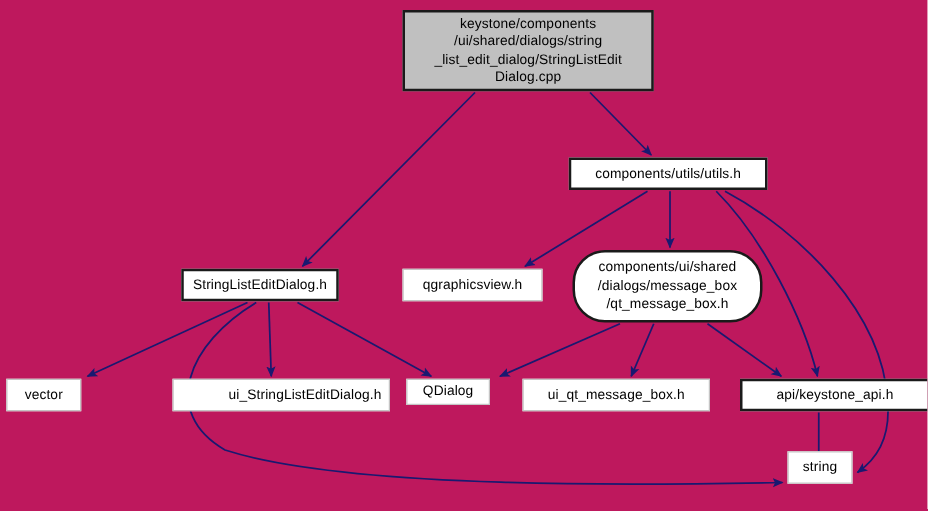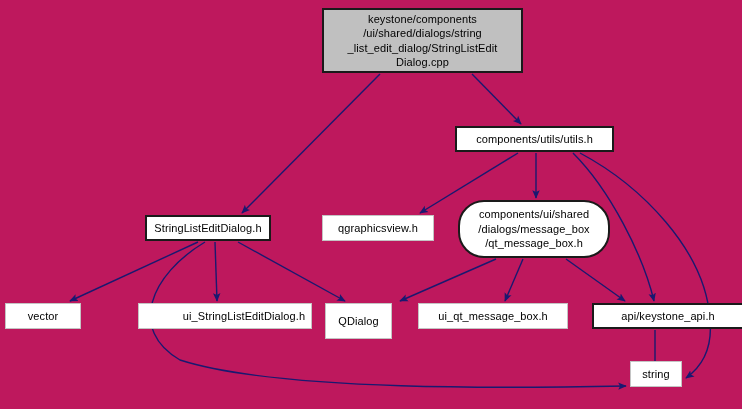--- a/index.html
+++ b/index.html
@@ -87,21 +87,21 @@
       <div class="node root" style="left: 322px; top: 8px; width: 201px; height: 65px;"><span class="node-label">keystone/components
 /ui/shared/dialogs/string
 _list_edit_dialog/StringListEdit
 Dialog.cpp</span></div>
       <div class="node thick" style="left: 455px; top: 126px; width: 159px; height: 26px;"><span class="node-label">components/utils/utils.h</span></div>
       <div class="node thick" style="left: 145px; top: 215px; width: 126px; height: 26px;"><span class="node-label">StringListEditDialog.h</span></div>
       <div class="node thin" style="left: 322px; top: 215px; width: 112px; height: 26px;"><span class="node-label">qgraphicsview.h</span></div>
       <div class="node thick" style="left: 458px; top: 200px; width: 152px; height: 58px; border-radius: 26px;"><span class="node-label">components/ui/shared
 /dialogs/message_box
 /qt_message_box.h</span></div>
-      <div class="node thin" style="left: 5px; top: 303px; width: 76px; height: 26px;"><span class="node-label">vector</span></div>
+      <div class="node thin" style="left: 5px; top: 303px; width: 60px; height: 26px;"><span class="node-label">vector</span></div>
       <div class="node thin" style="left: 138px; top: 303px; width: 174px; height: 26px; padding-left: 38px;"><span class="node-label">ui_StringListEditDialog.h</span></div>
-      <div class="node thin" style="left: 325px; top: 303px; width: 67px; height: 36px;"><span class="node-label">QDialog</span></div>
+      <div class="node thin" style="left: 325px; top: 303px; width: 67px; height: 21px;"><span class="node-label">QDialog</span></div>
       <div class="node thin" style="left: 418px; top: 303px; width: 150px; height: 26px;"><span class="node-label">ui_qt_message_box.h</span></div>
       <div class="node thick" style="left: 592px; top: 303px; width: 152px; height: 26px;"><span class="node-label">api/keystone_api.h</span></div>
       <div class="node thin" style="left: 630px; top: 361px; width: 52px; height: 26px;"><span class="node-label">string</span></div>
     </div>
 
 </div>
 
 </body></html>

